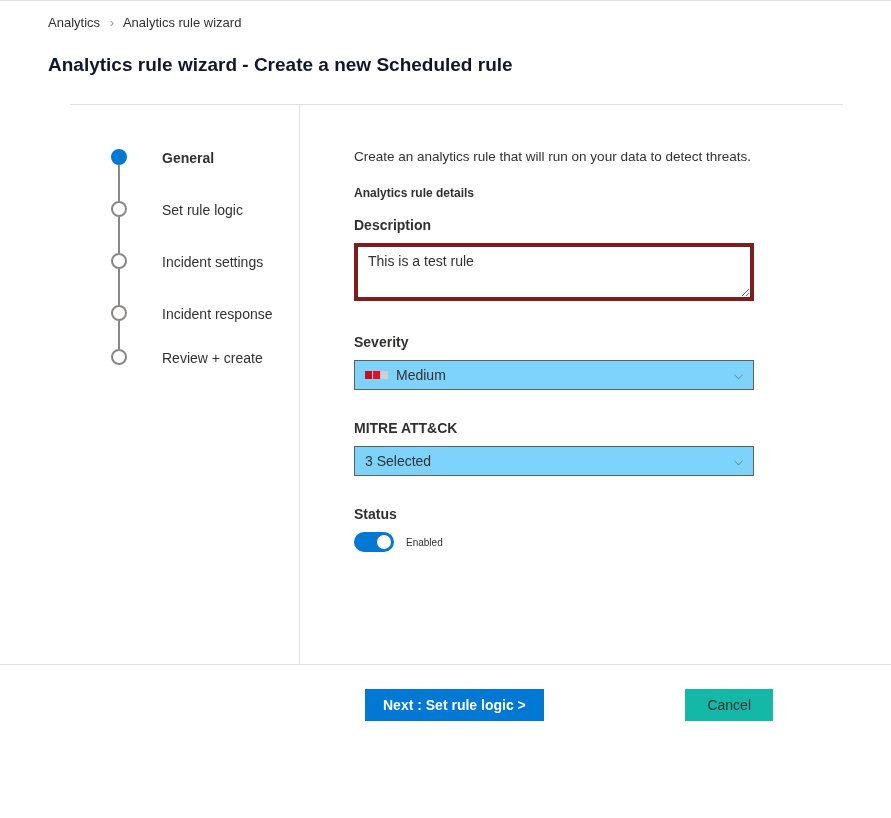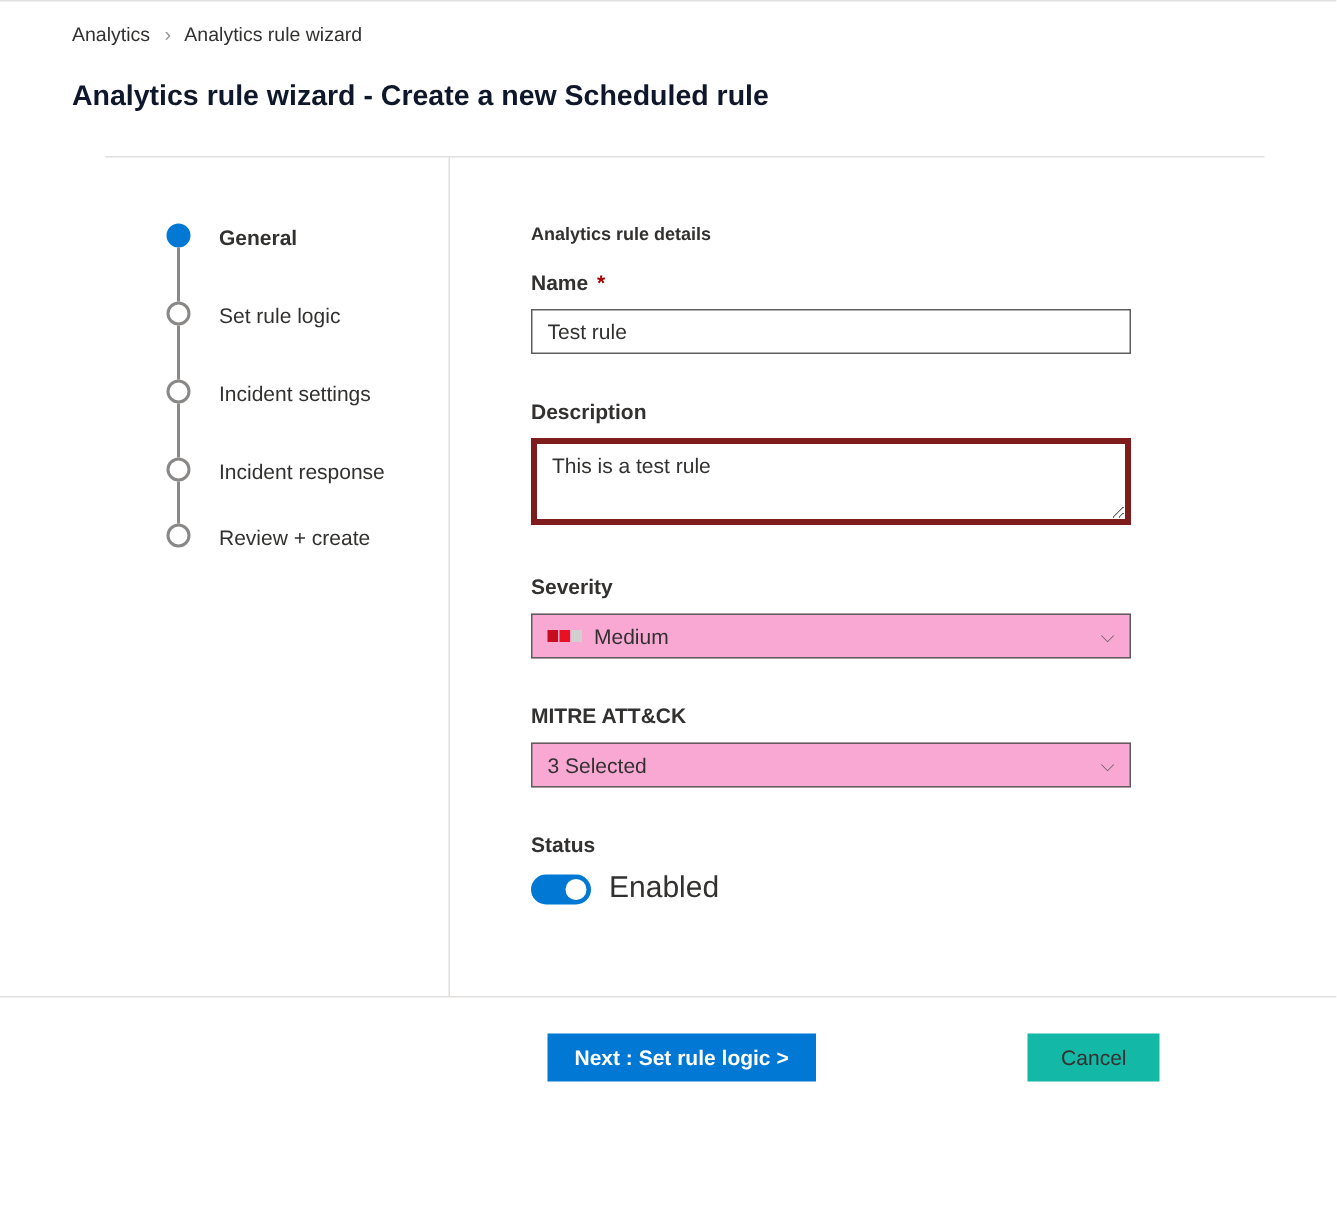--- a/index.html
+++ b/index.html
@@ -35,21 +35,21 @@
 
   
   .stepper {
     width: 230px;
     padding: 44px 0 36px 0;
     border-right: 1px solid #e1dfdd;
   }
   .step-row {
     display: flex;
     align-items: flex-start;
-    gap: 18px;
+    gap: 34px;
     margin-left: 40px;
   }
   .step-col {
     display:flex; flex-direction:column; align-items:center; width:18px;
   }
   .step-dot {
     width: 16px; height: 16px; border-radius: 50%;
     border: 2px solid #8a8886; background: #fff; flex: 0 0 auto;
   }
   .step-dot.active { background: #0078d4; border-color:#0078d4; }
@@ -78,40 +78,40 @@
     color: #323130; background:#fff;
   }
   .textarea-input {
     width: 400px; height: 58px; padding: 6px 10px;
     border: 4px solid #7f1d1d; font-size: 14px; font-family: inherit;
     resize: both; color:#323130;
   }
   .select-box {
     width: 400px; height: 30px; border: 1px solid #605e5c;
     display:flex; align-items:center; padding: 0 10px; cursor:pointer;
-    justify-content: space-between; background:#f9a8d4;
+    justify-content: space-between; background:#7dd3fc;
   }
   .select-left { display:flex; align-items:center; gap:8px; font-size:14px;}
   .sev-bars { display:flex; gap:1px; }
   .sev-bars span { width:7px; height:8px; display:inline-block; }
   .sev-bars .f1 { background:#c50f1f; }
   .sev-bars .f2 { background:#e81123; }
   .sev-bars .f3 { background:#d2d0ce; }
   .chev { color:#605e5c; font-size:12px; }
 
   .toggle-row { display:flex; align-items:center; gap:12px;}
   .toggle {
     width: 40px; height:20px; border-radius:10px; background:#0078d4;
     position:relative; cursor:pointer; border:none;
   }
   .toggle .knob {
     position:absolute; right:3px; top:3px; width:14px; height:14px;
     border-radius:50%; background:#fff;
   }
-  .toggle-label { font-size:20px;text-align:right; }
+  .toggle-label { font-size:10px;text-align:right; }
 
   
   .footer {
     padding: 24px 48px 56px 70px;
     display:flex; gap:12px;
   }
   .footer .spacer { flex:0 0 283px; }
   .btn {
     height: 32px; padding: 0 18px; font-size:14px; border:none; cursor:pointer;
     font-family:inherit;
@@ -168,28 +168,23 @@
     </div>
     <div class="step-row">
       <div class="step-col">
         <div class="step-dot"></div>
       </div>
       <div class="step-label">Review + create</div>
     </div>
   </aside>
 
   <section class="form-area">
+    <p class="form-intro">Create an analytics rule that will run on your data to detect threats.</p>
     <h2 class="form-section-title">Analytics rule details</h2>
 
-    <div class="field">
-      <label class="field-label">
-        <span>Name</span><span class="req"> *</span>
-      </label>
-      <input class="text-input" type="text" value="Test rule" style="">
-    </div>
 
     <div class="field">
       <label class="field-label">Description</label>
       <textarea class="textarea-input" style="">This is a test rule</textarea>
     </div>
 
     <div class="field">
       <label class="field-label">Severity</label>
       <div class="select-box">
         <div class="select-left">

